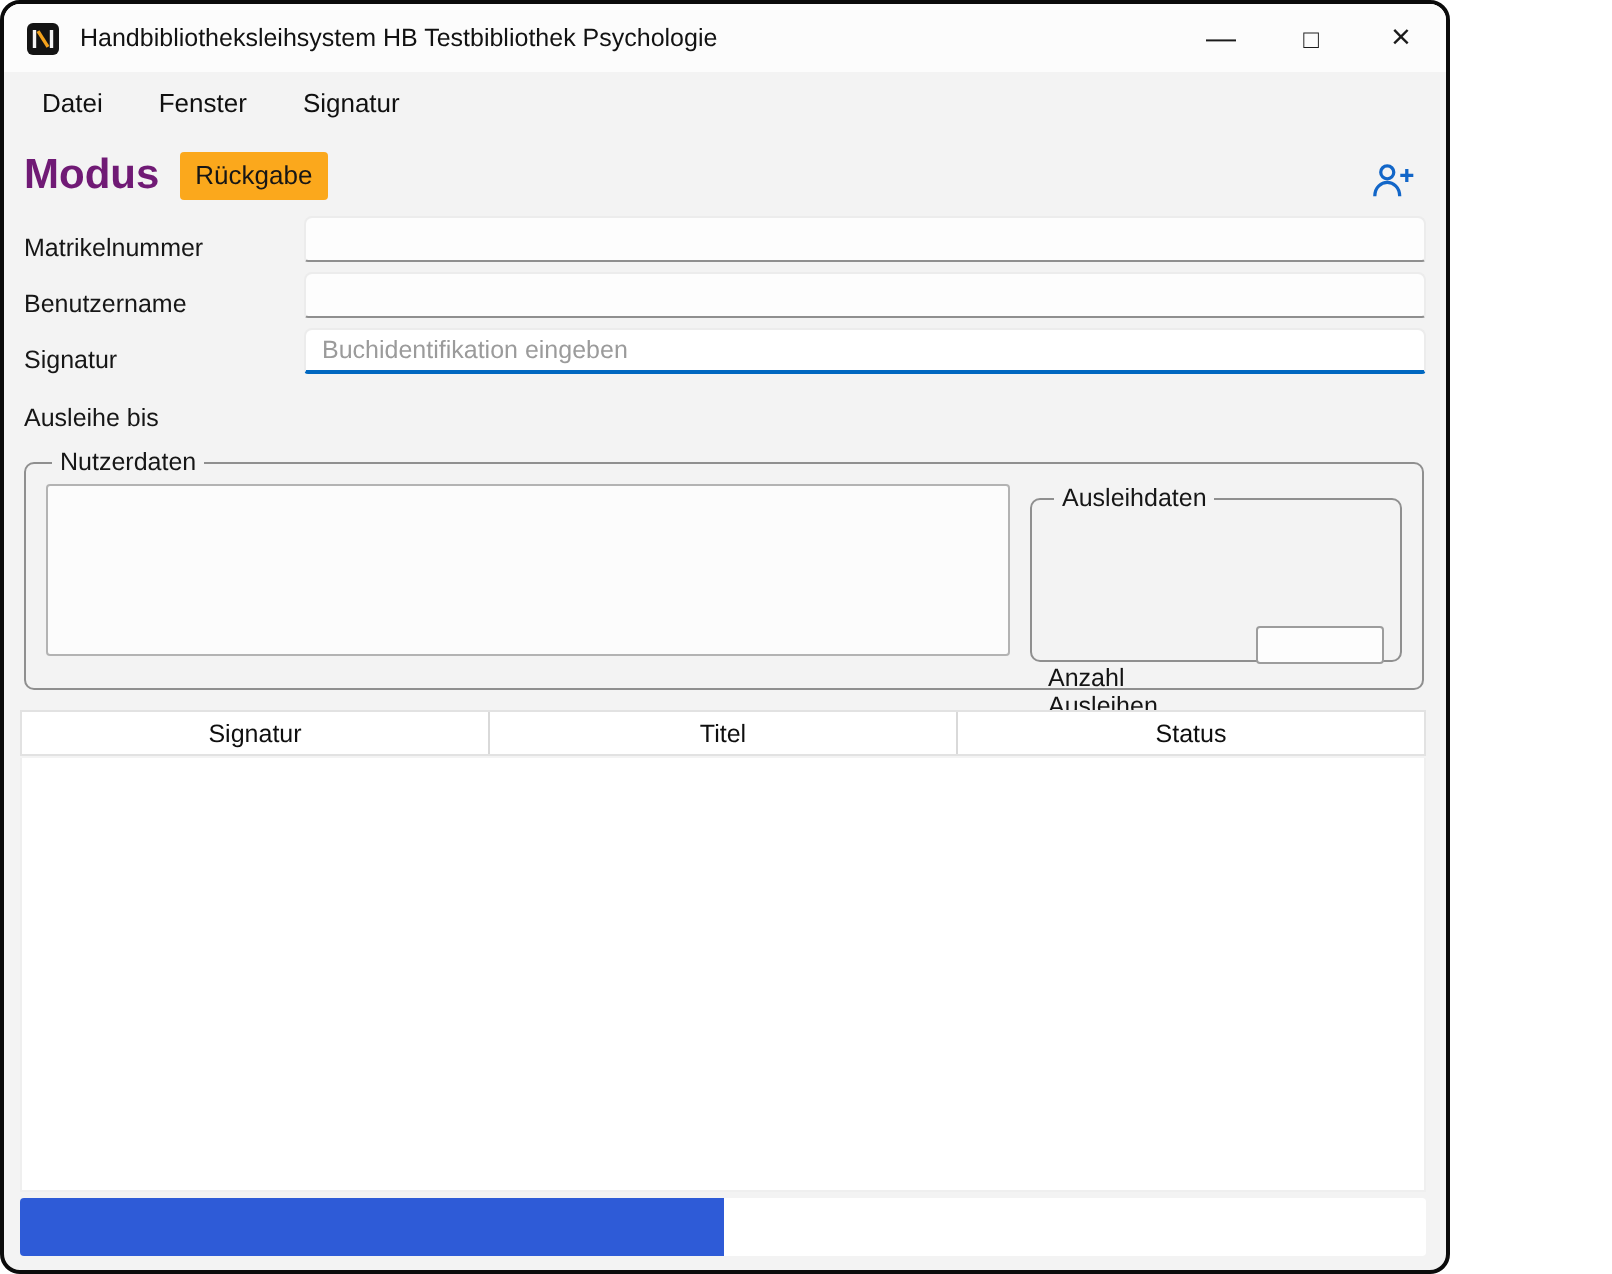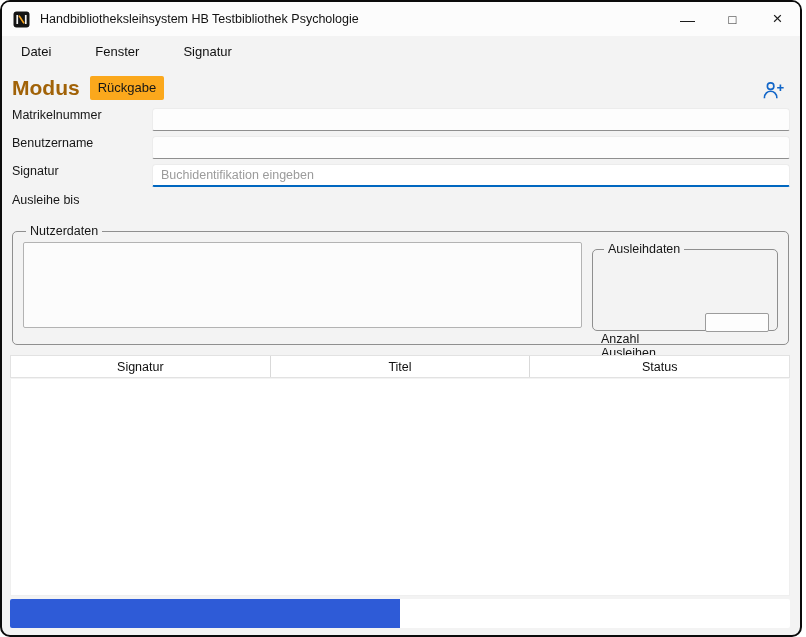--- a/index.html
+++ b/index.html
@@ -1,20 +1,20 @@
 <!DOCTYPE html>
 <html><head>
 <meta charset="utf-8">
 <style>
   * { box-sizing: border-box; margin: 0; padding: 0; }
   html,body { width: 806px; height: 637px; background: #ffffff; }
   body { font-family: "Liberation Sans", sans-serif; color: #111; }
 
   .window {
-    position: absolute; left: 0; top: 0; width: 802px; height: 637px;
+    position: absolute; left: 0; top: 0; width: 725px; height: 637px;
     background: #f3f3f3; border: 2px solid #0b0b0b; border-radius: 10px;
     overflow: hidden;
   }
 
   
   .titlebar {
     position: absolute; left: 0; top: 0; right: 0; height: 34px;
     background: #fcfcfc; display: flex; align-items: center;
   }
   .app-icon { margin-left: 11px; width: 17px; height: 17px; flex: 0 0 auto; }
@@ -23,35 +23,35 @@
   .win-btn {
     width: 45px; height: 100%; display: flex; align-items: center; justify-content: center;
     font-size: 15px; color: #1b1b1b; cursor: default; user-select: none;
   }
   .win-btn.maximize { font-size: 13px; }
   .win-btn.close { font-size: 17px; }
 
   
   .menubar {
     position: absolute; top: 34px; left: 0; right: 0; height: 30px;
-    display: flex; align-items: center; padding-left: 8px; gap: 22px;
+    display: flex; align-items: center; padding-left: 8px; gap: 6px;
   }
   .menu-item { padding: 5px 11px; font-size: 13px; color: #101010; border-radius: 4px; }
 
   
   .mode-row { position: absolute; top: 70px; left: 10px; height: 32px; display: flex; align-items: center; }
-  .modus-title { font-size: 21px; font-weight: bold; color: #a16207; }
+  .modus-title { font-size: 21px; font-weight: bold; color: #701a75; }
   .mode-badge {
     margin-left: 10px; background: #FBA81C; color: #161616;
     font-size: 13px; padding: 4px 8px 5px; border-radius: 2px;
   }
   .adduser-btn { position: absolute; top: 77px; right: 15px; width: 23px; height: 22px; cursor: pointer; }
 
   
-  .form-row { position: absolute; left: 10px; right: 10px; height: 23px; display: flex; align-items: flex-start; }
+  .form-row { position: absolute; left: 10px; right: 10px; height: 23px; display: flex; align-items: flex-end; }
   .fr-1 { top: 106px; } .fr-2 { top: 134px; } .fr-3 { top: 162px; } .fr-4 { top: 191px; }
   .form-label { width: 140px; font-size: 12.5px; color: #161616; }
   .text-input {
     flex: 1; height: 23px; background: #fdfdfd;
     border: 1px solid #ececec; border-bottom: 1px solid #8f8f8f;
     border-radius: 4px 4px 2px 2px; font-size: 12.5px; padding: 0 8px;
     color: #ef4444; outline: none; font-family: "Liberation Sans", sans-serif;
   }
   .text-input::placeholder { color: #9b9b9b; }
   .text-input.focused { background: #ffffff; border-bottom: 2px solid #0067C0; }

